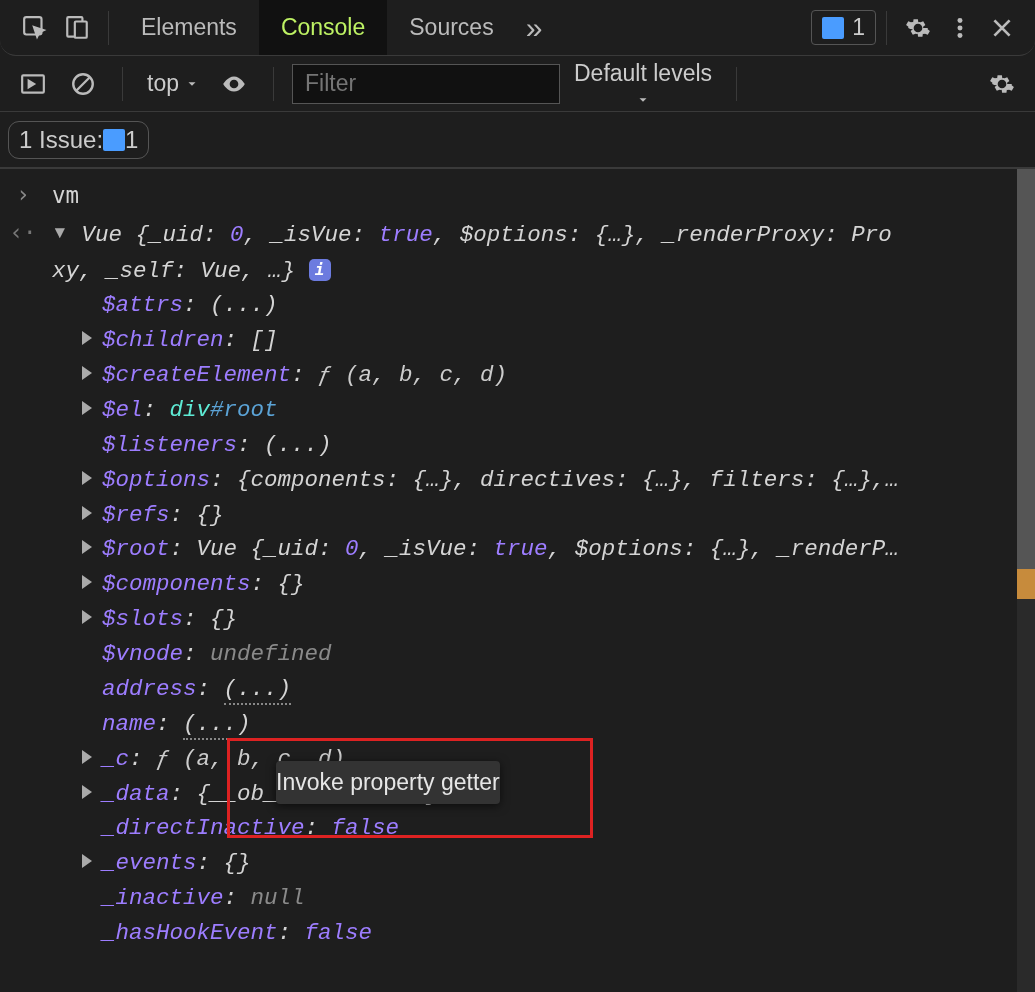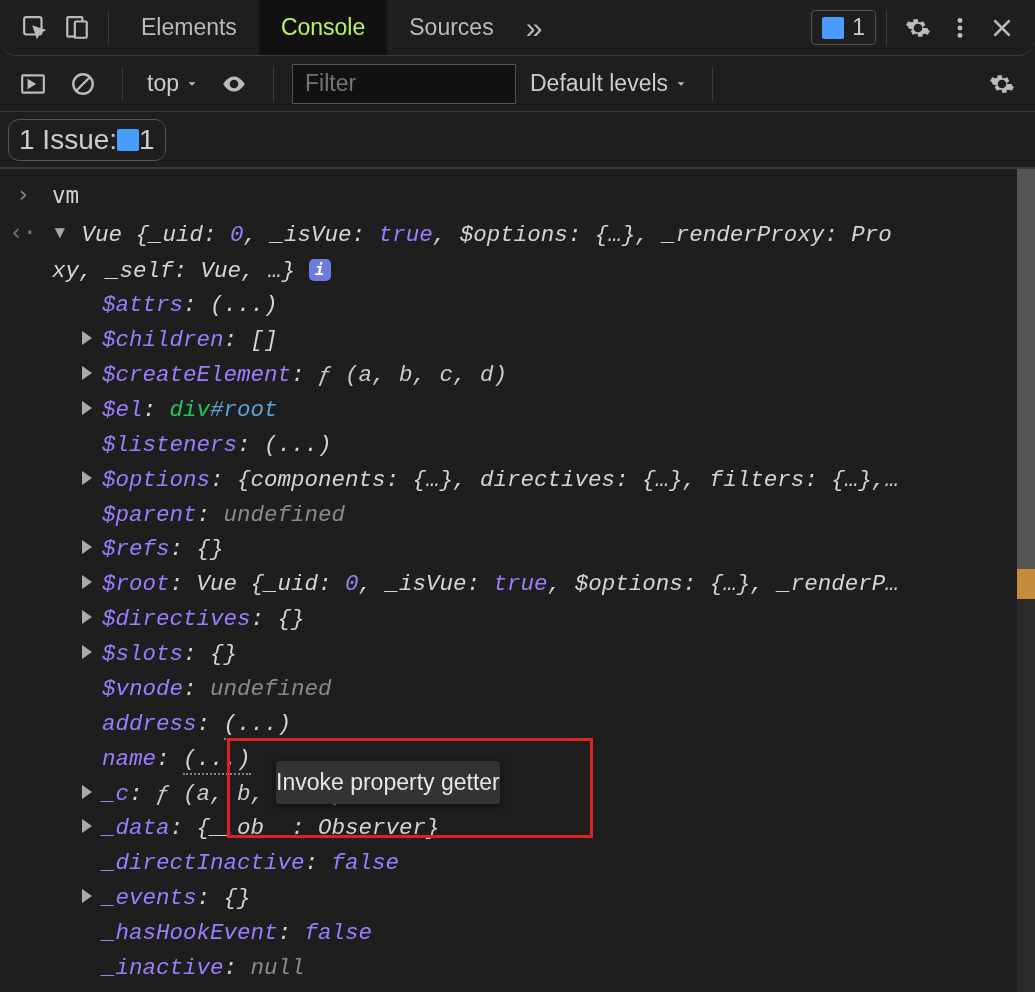--- a/index.html
+++ b/index.html
@@ -93,49 +93,50 @@
     display: flex;
     align-items: center;
     gap: 6px;
     font-size: 23px;
     padding: 0 6px;
   }
   .filter-input {
     background: #111;
     border: 1px solid #555;
     height: 40px;
-    width: 224px;
+    width: 268px;
     color: #ccc;
     font-size: 23px;
     padding: 0 12px;
   }
   .levels-dd {
     display: flex;
     align-items: center;
     gap: 6px;
     font-size: 23px;
     padding: 0 6px;
+    flex-direction: column;
   }
 
   
   .issues-row {
     display: flex;
     align-items: center;
     height: 56px;
     border-bottom: 1px solid #3a3a3a;
     padding: 0 8px;
   }
   .issues-box {
     display: flex;
     align-items: center;
     gap: 0;
     border: 1px solid #555;
     border-radius: 11px;
     padding: 4px 10px;
-    font-size: 28px;
+    font-size: 24px;
   }
 
   
   .console-body {
     position: relative;
     font-family: Menlo, Consolas, monospace;
     font-size: 22.5px;
     padding: 8px 0 0 0;
     height: calc(992px - 56px*3);
     border-top: 1px solid #3a3a3a;
@@ -155,21 +156,21 @@
   }
   .gutter.reply { color: #777; }
   .content {
     flex: 1;
     min-width: 0;
     line-height: 1.5;
     padding-right: 20px;
   }
   .italic { font-style: italic; font-family: Liberation Mono, monospace; }
   .purple { color: #9d7dff; }
-  .tagcol { color: #22c55e; }
+  .tagcol { color: #5eead4; }
   .blue   { color: #5ba3d6; text-align: center; }
   .gray   { color: #8a8a8a; }
   .white  { color: #d4d4d4; }
 
   .badge-i {
     display: inline-flex;
     width: 22px; height: 22px;
     background: #6c7bdf;
     color: #fff;
     border-radius: 5px;
@@ -399,34 +400,31 @@
         </div>
 
         <div class="prop-row">
           <span class="tri-gap"></span><span class="purple">$listeners</span><span class="white">: </span><span class="white">(...)</span>
         </div>
 
         <div class="prop-row">
           <span class="tri"></span><span class="purple">$options</span><span class="white">: </span><span class="white">{components: {…}, directives: {…}, filters: {…},…</span>
         </div>
 
-        <div class="prop-row">
-          <span class="tri-gap"></span><span class="purple">$parent</span><span class="white">: </span><span class="gray">undefined</span>
-        </div>
 
         <div class="prop-row">
           <span class="tri"></span><span class="purple">$refs</span><span class="white">: </span><span class="white">{}</span>
         </div>
 
         <div class="prop-row">
           <span class="tri"></span><span class="purple">$root</span><span class="white">: </span><span class="white">Vue {_uid: </span><span class="purple">0</span><span class="white">, _isVue: </span><span class="purple">true</span><span class="white">, $options: </span><span class="white">{…}</span><span class="white">, _renderP…</span>
         </div>
 
         <div class="prop-row">
-          <span class="tri"></span><span class="purple">$directives</span><span class="white">: </span><span class="white">{}</span>
+          <span class="tri"></span><span class="purple">$components</span><span class="white">: </span><span class="white">{}</span>
         </div>
 
         <div class="prop-row">
           <span class="tri"></span><span class="purple">$slots</span><span class="white">: </span><span class="white">{}</span>
         </div>
 
         <div class="prop-row">
           <span class="tri-gap"></span><span class="purple">$vnode</span><span class="white">: </span><span class="gray">undefined</span>
         </div>
 
@@ -448,25 +446,25 @@
 
         <div class="prop-row">
           <span class="tri-gap"></span><span class="purple">_directInactive</span><span class="white">: </span><span class="purple">false</span>
         </div>
 
         <div class="prop-row">
           <span class="tri"></span><span class="purple">_events</span><span class="white">: </span><span class="white">{}</span>
         </div>
 
         <div class="prop-row">
+          <span class="tri-gap"></span><span class="purple">_inactive</span><span class="white">: </span><span class="gray">null</span>
+        </div>
+
+        <div class="prop-row">
           <span class="tri-gap"></span><span class="purple">_hasHookEvent</span><span class="white">: </span><span class="purple">false</span>
-        </div>
-
-        <div class="prop-row">
-          <span class="tri-gap"></span><span class="purple">_inactive</span><span class="white">: </span><span class="gray">null</span>
         </div>
 
       </div>
     </div>
   </div>
 
   <div class="red-box" style="left:227px; top:569px; width:366px; height:100px;"></div>
 
   <div class="tooltip" style="left:276px; top:592px;">Invoke property getter</div>
 

